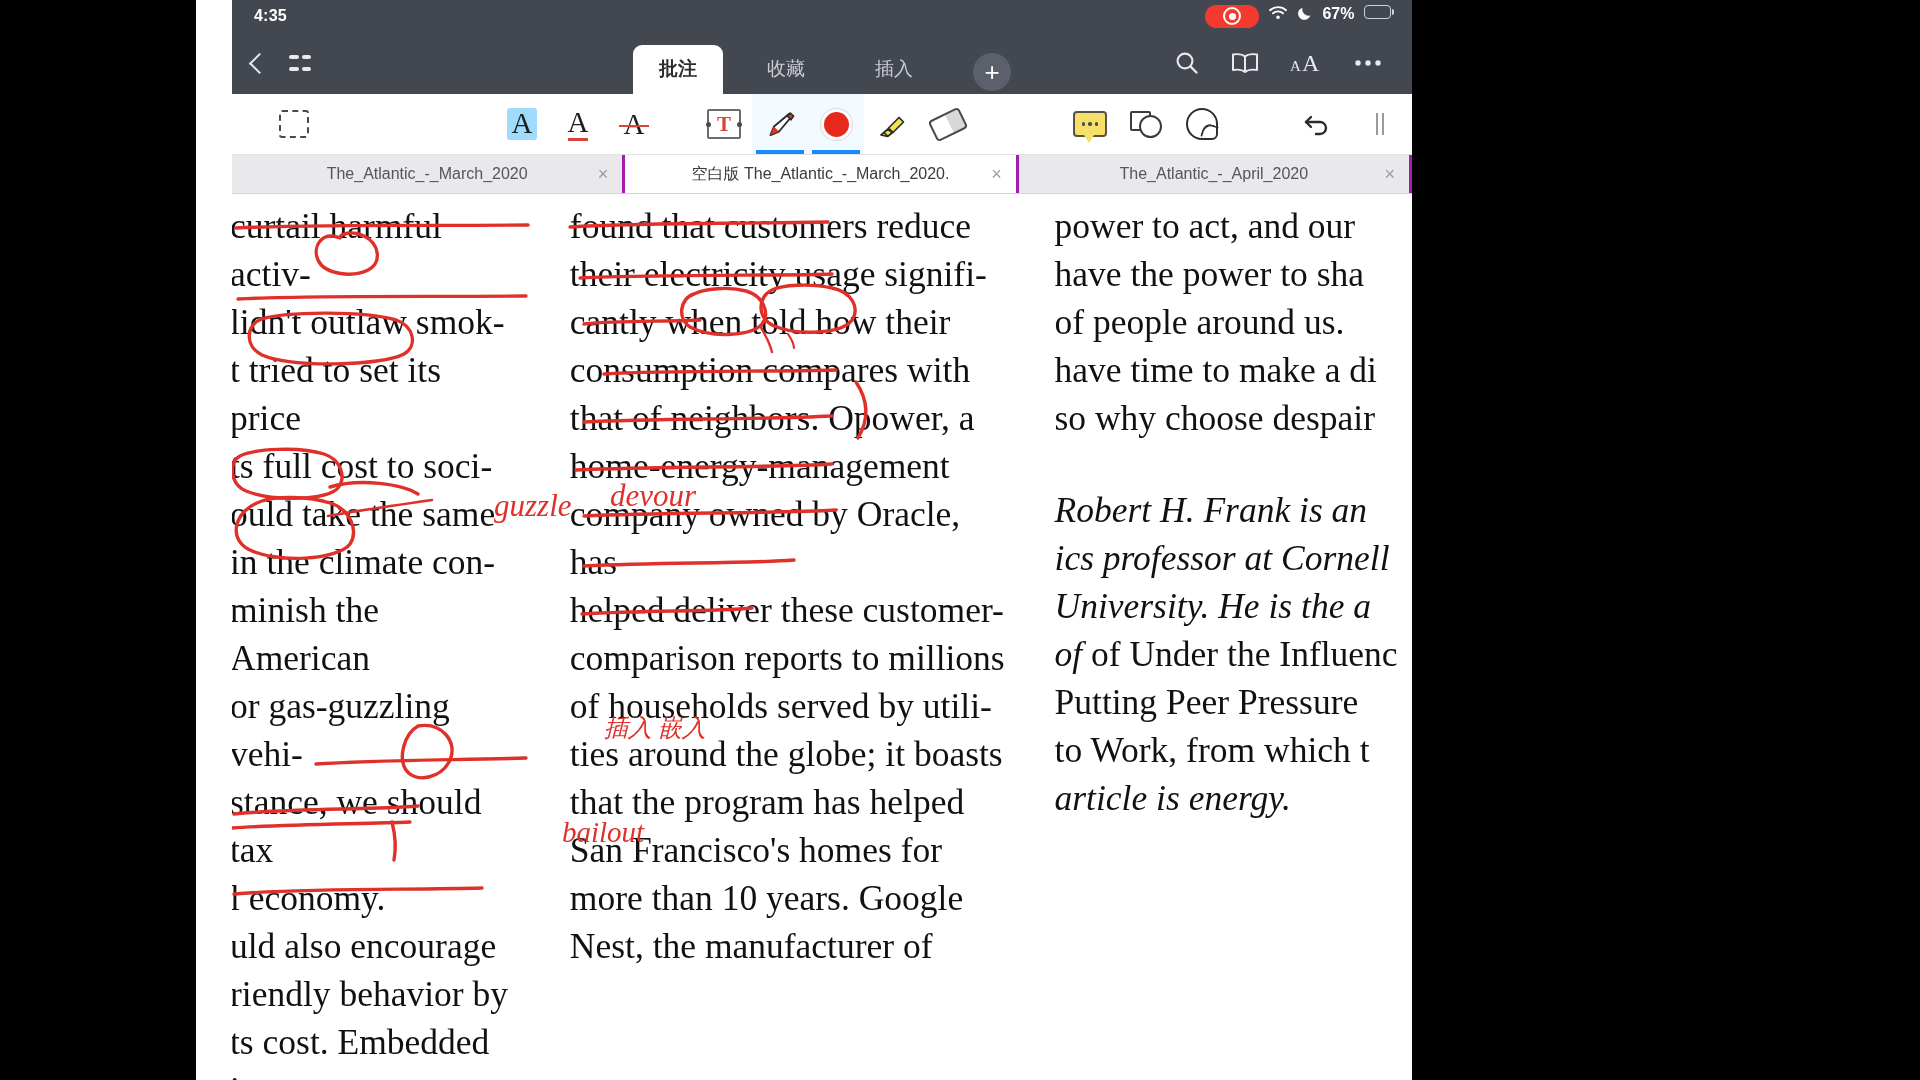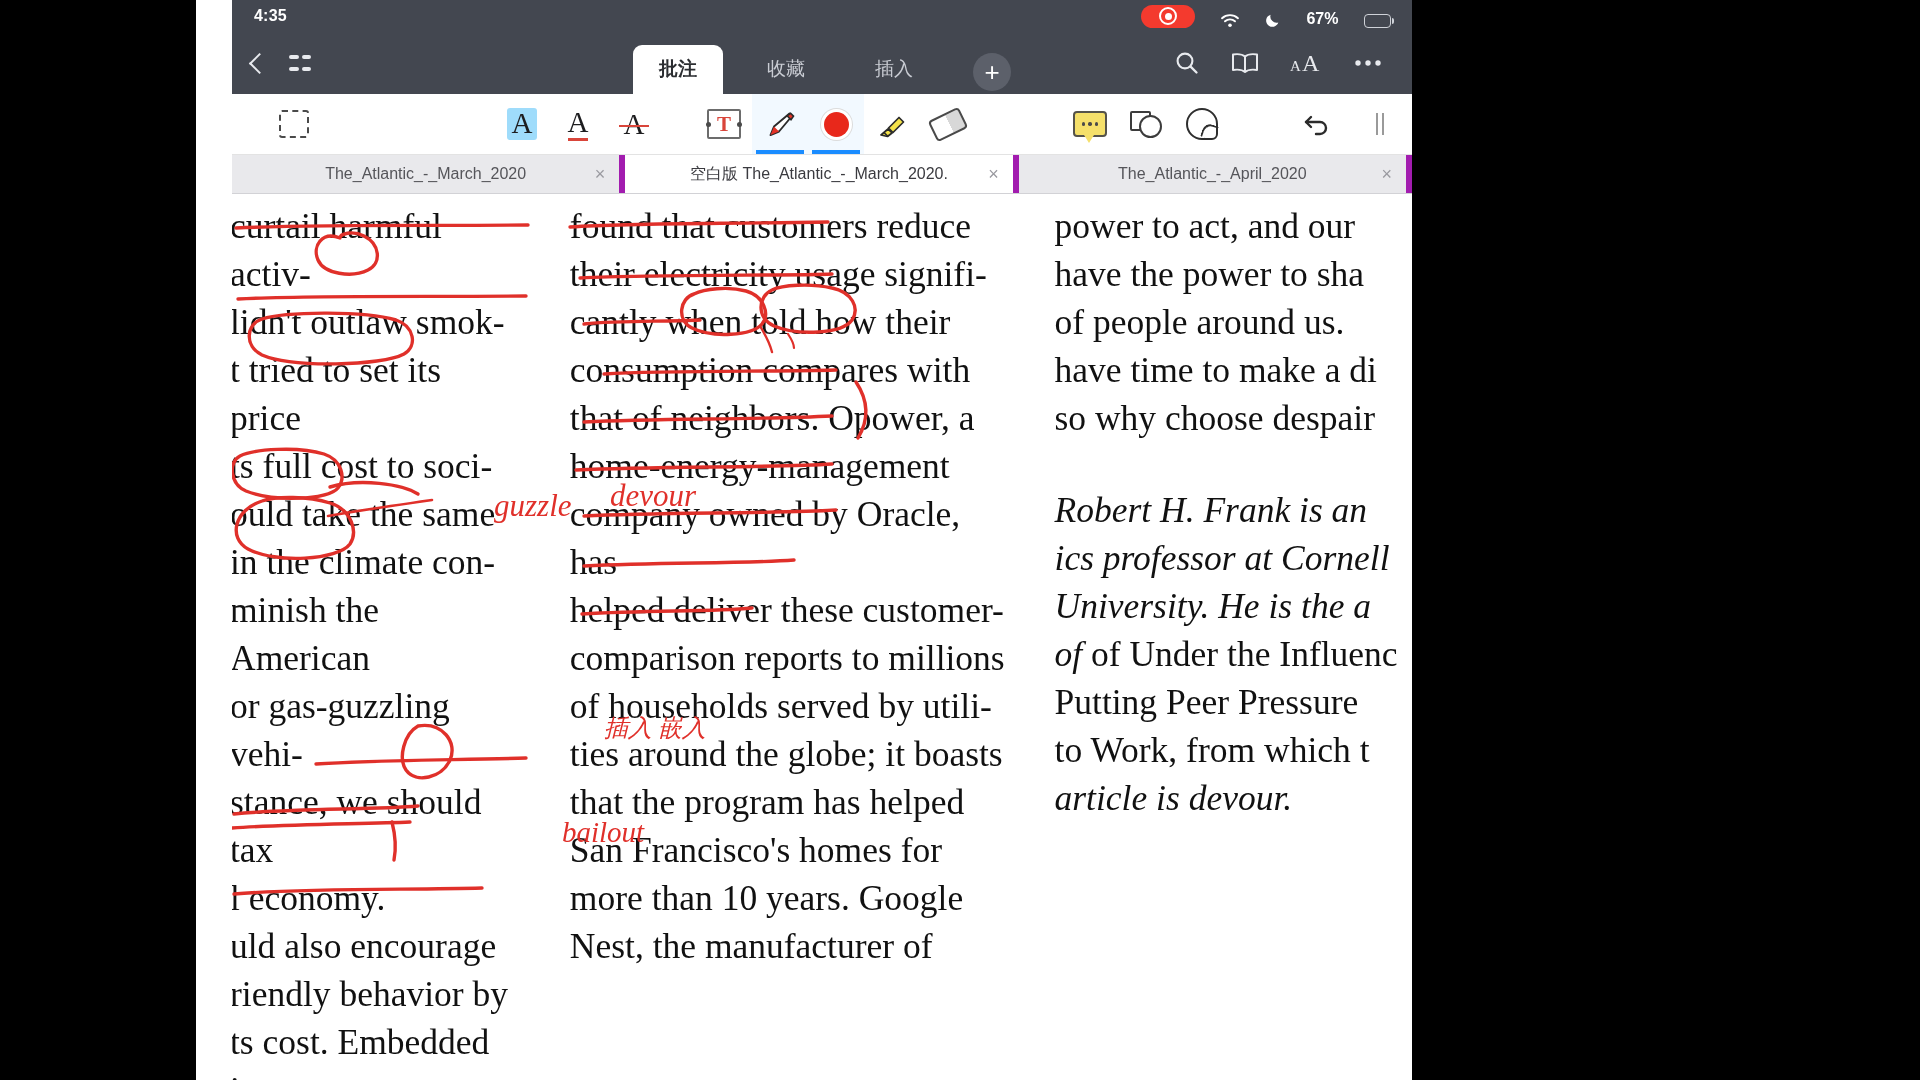--- a/index.html
+++ b/index.html
@@ -5,21 +5,21 @@
   html,body{margin:0;padding:0;background:#000;}
   body{width:1920px;height:1080px;overflow:hidden;font-family:"Liberation Sans",sans-serif;}
   .screen{position:relative;width:1920px;height:1080px;background:#000;}
   .device{position:absolute;left:196px;top:0;width:1180px;height:1080px;background:#fff;overflow:hidden;padding-left:36px;}
 
   
   .statusbar{position:relative;height:32px;background:#434750;color:#fff;
              display:flex;align-items:center;justify-content:space-between;
              padding:0 18px 0 22px;font-size:16px;font-weight:bold;}
   .sb-left{display:flex;align-items:center;gap:6px;letter-spacing:.2px;}
-  .sb-right{display:flex;align-items:flex-end;gap:25px;}
+  .sb-right{display:flex;align-items:flex-start;gap:9px;}
   .rec-pill{width:54px;height:23px;border-radius:12px;background:#f43a2e;
             display:flex;align-items:center;justify-content:center;}
   .rec-ring{width:14px;height:14px;border-radius:50%;border:2px solid #fff;
             display:flex;align-items:center;justify-content:center;}
   .rec-ring i{width:7px;height:7px;border-radius:50%;background:#fff;display:block;}
   .batt{display:flex;align-items:center;}
   .batt-body{width:27px;height:14px;border:1.6px solid #cfd2d8;border-radius:4px;
              padding:1.5px;box-sizing:border-box;}
   .batt-fill{height:100%;width:67%;background:#fff;border-radius:2px;}
   .batt-cap{width:2px;height:6px;background:#cfd2d8;border-radius:0 2px 2px 0;margin-left:1.5px;}
@@ -80,21 +80,21 @@
                   border-left:2.4px solid #2e2e2e;border-top:2.4px solid #2e2e2e;border-radius:60% 0 0 0;
                   transform:rotate(18deg);}
   .grip{width:4px;height:22px;border-left:2.5px solid #9a9a9a;border-right:2.5px solid #9a9a9a;}
   .sep-sp{width:34px;}
   .sep-sp2{width:86px;}
   .tb-right{margin-left:auto;display:flex;align-items:center;gap:6px;padding-right:4px;}
 
   
   .doctabs{height:38px;display:flex;background:#e9e9ec;border-bottom:1px solid #d2d2d6;}
   .dtab{flex:1;display:flex;align-items:center;justify-content:center;position:relative;
-        font-size:16px;color:#55555a;border-right:6px solid #a21caf;cursor:pointer;}
+        font-size:16px;color:#55555a;border-right:3px solid #a21caf;cursor:pointer;}
   .dtab.active{background:#fff;color:#3a3a3f;}
   .dtab .lbl{max-width:78%;overflow:hidden;white-space:nowrap;text-overflow:ellipsis;}
   .dtab .x{position:absolute;right:14px;top:50%;transform:translateY(-50%);
            font-size:18px;color:#9a9aa0;line-height:1;cursor:pointer;}
 
   
   .page{position:relative;height:calc(1080px - 32px - 62px - 60px - 38px);background:#fff;overflow:hidden;}
   .cols{display:flex;height:100%;}
   .col{font-family:"Liberation Serif",serif;font-size:35.5px;line-height:48px;color:#111;
        padding-top:8px;box-sizing:border-box;}
@@ -347,21 +347,21 @@
           <p>have time to make a di</p>
           <p>so why choose despair</p>
           <div class="sp"></div>
             <div class="sp"></div>
           <p class="ital">Robert H. Frank is an</p>
           <p class="ital">ics professor at Cornell</p>
           <p class="ital">University. He is the a</p>
           <p><span class="ital">of </span><span>of Under the Influenc</span></p>
           <p>Putting Peer Pressure</p>
           <p>to Work, from which t</p>
-          <p class="ital">article is devour.</p>
+          <p class="ital">article is energy.</p>
         </div>
       </div>
 
       <svg class="ink" viewBox="0 0 1180 888" preserveAspectRatio="none">
         <g stroke="#e0302a" fill="none" stroke-width="3.4" stroke-linecap="round" stroke-linejoin="round">
 
           <path d="M4 34 C90 30, 210 32, 296 31"></path>
           <path d="M6 105 C80 101, 200 103, 294 102"></path>
 
           <path d="M108 44 C90 37, 80 52, 86 66 C92 80, 120 84, 136 76 C150 69, 148 50, 132 42 C120 36, 108 40, 108 44 Z"></path>

